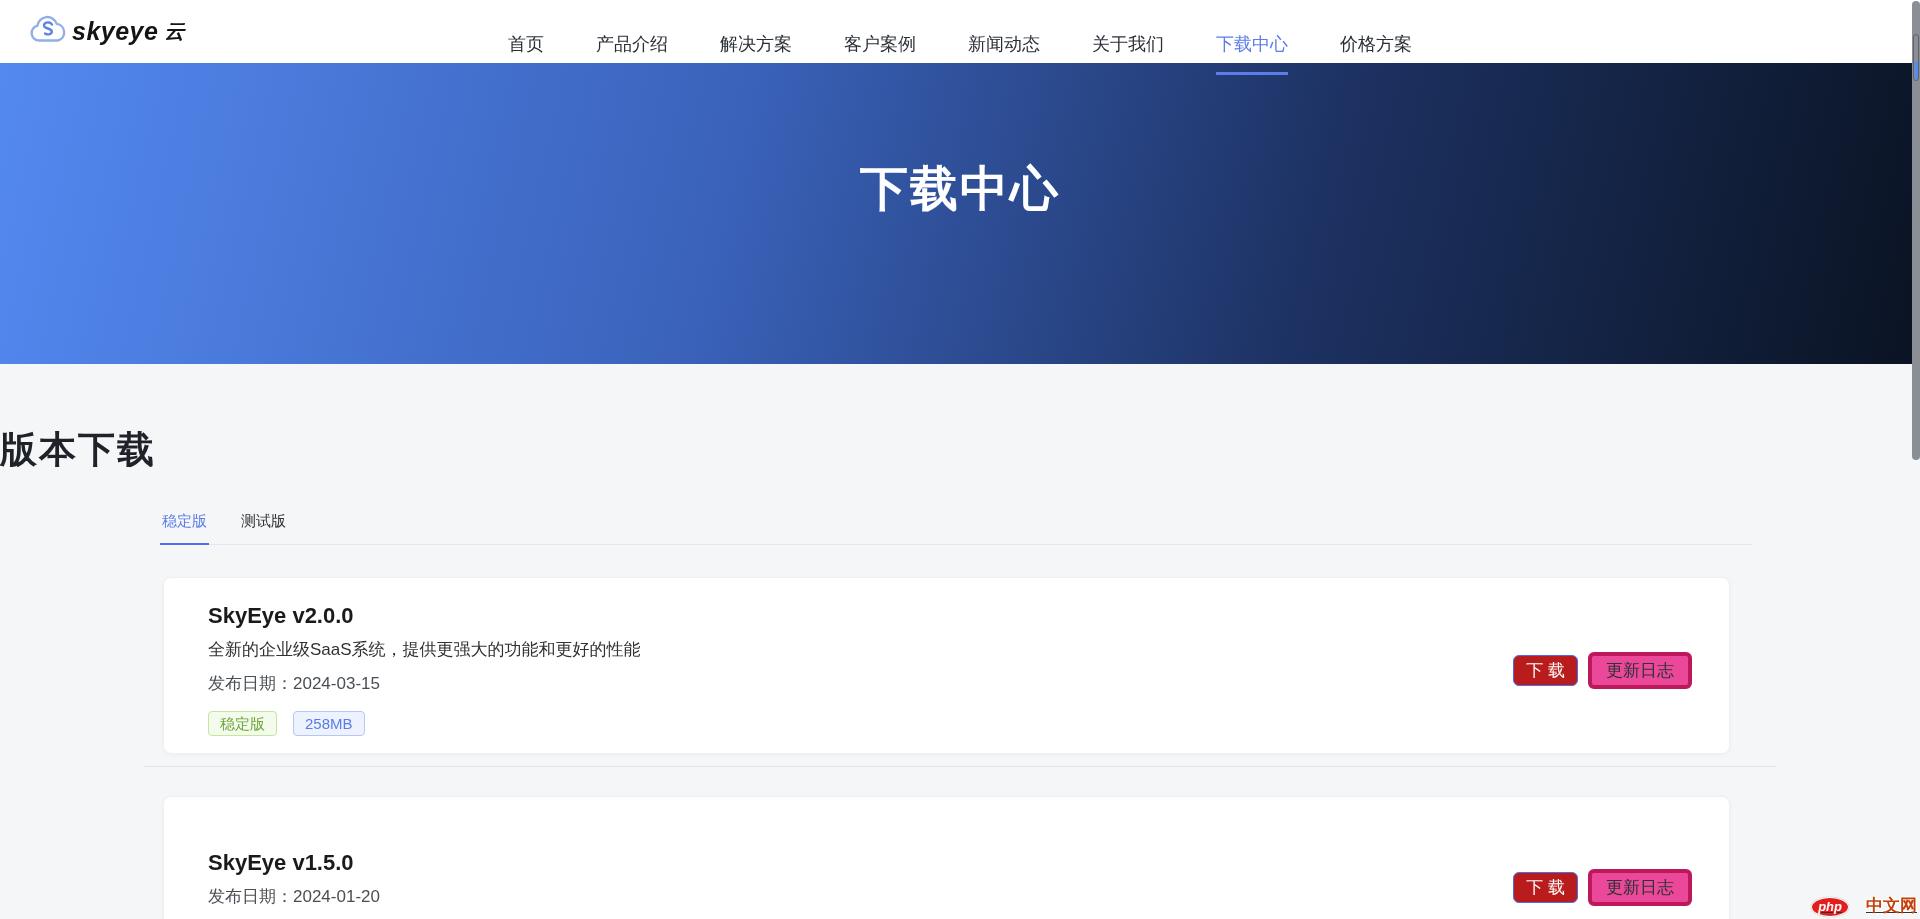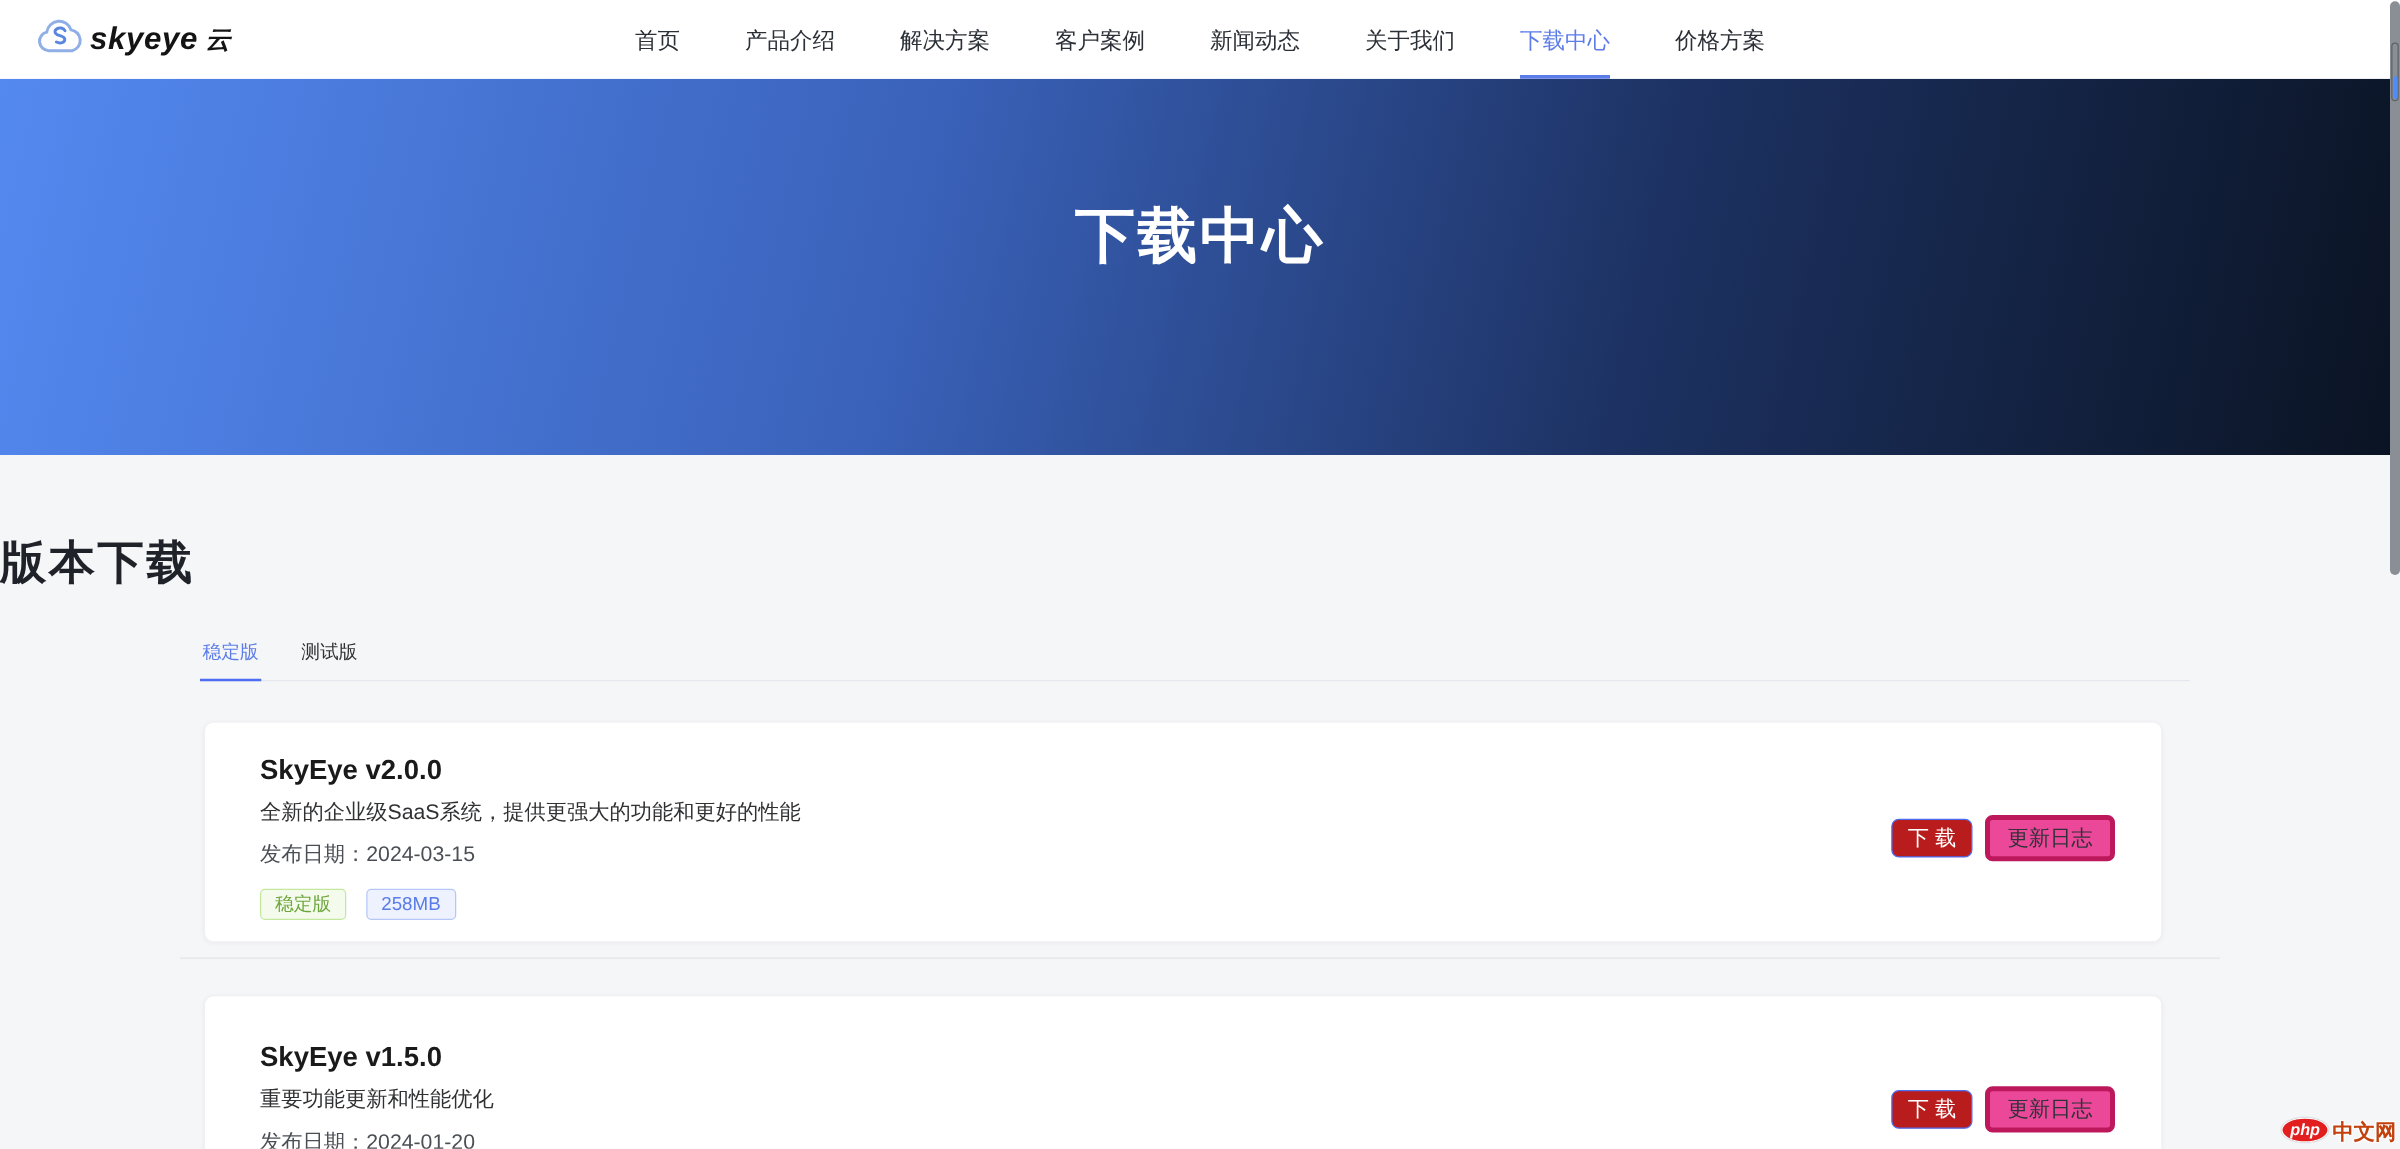--- a/index.html
+++ b/index.html
@@ -35,21 +35,21 @@
     font-size: 20px;
     font-weight: 700;
     font-style: italic;
     color: #141414;
     margin-left: 2px;
   }
   .nav {
     position: absolute;
     left: 50%;
     transform: translateX(-50%);
-    top: 0;
+    top: 12px;
     height: 100%;
     display: flex;
     gap: 52px;
   }
   .nav-item {
     height: 100%;
     display: flex;
     align-items: center;
     font-size: 18px;
     color: #2b2f36;
@@ -185,21 +185,21 @@
     border: 1px solid #5f6368; border-radius: 3px;
   }
   .scroll-indicator-fill {
     position: absolute; bottom: 1px; left: 0.5px; width: 3px; height: 18px;
     background: #4e8cf7; border-radius: 2px;
   }
 
   
   .watermark {
     position: absolute; right: 3px; bottom: 2px;
-    display: flex; align-items: flex-start; gap: 3px; z-index: 11;
+    display: flex; align-items: flex-end; gap: 17px; z-index: 11; text-decoration: underline;
   }
   .php-pill {
     background: #e21e1e;
     border: 1px solid #ffffff;
     color: #ffffff;
     font-weight: 700;
     font-style: italic;
     font-size: 13px;
     line-height: 13px;
     padding: 2px 6px 3px;
@@ -268,21 +268,20 @@
           <button class="btn btn-primary">下 载</button>
           <button class="btn btn-plain">更新日志</button>
         </div>
       </div>
 
       <hr class="divider">
 
       <div class="card">
         <div class="card-info">
           <div class="card-title">SkyEye v1.5.0</div>
-          <div class="card-desc">重要功能更新和性能优化</div>
           <div class="card-date">发布日期：2024-01-20</div>
         </div>
         <div class="card-actions">
           <button class="btn btn-primary">下 载</button>
           <button class="btn btn-plain">更新日志</button>
         </div>
       </div>
 
     </div>
   </div>

